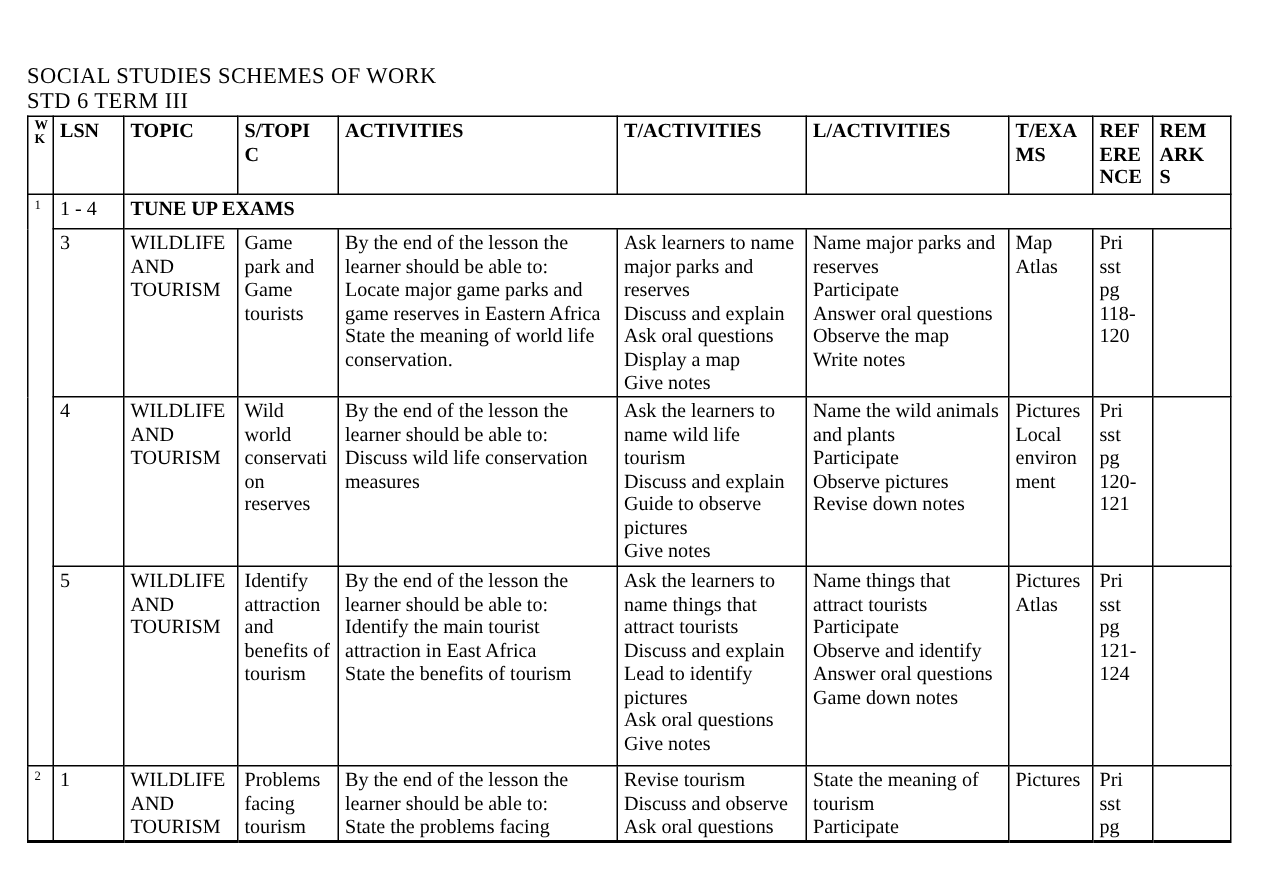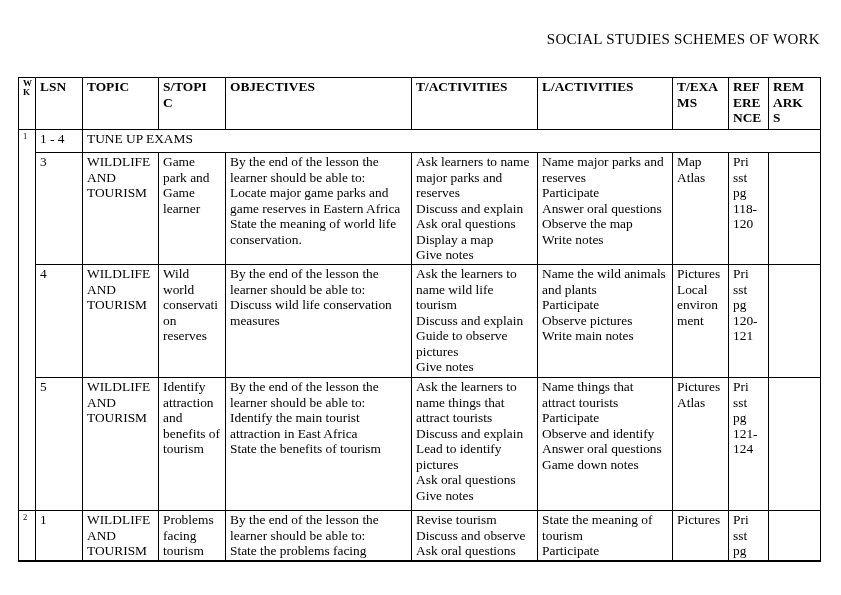--- a/index.html
+++ b/index.html
@@ -7,24 +7,24 @@
     position: relative;
     width: 841px;
     height: 595px;
     background: #ffffff;
     color: #000000;
     font-family: "Liberation Serif", "DejaVu Serif", serif;
     overflow: hidden;
   }
   .titles {
     position: absolute;
-    top: 31px;
+    top: 43px;
     left: 18px;
     width: 802px;
-    text-align: right;
+    text-align: left;
     font-size: 15px;
     line-height: 16.5px;
     letter-spacing: 0.3px;
   }
   .table-wrap {
     position: absolute;
     top: 77px;
     left: 18px;
     width: 806px;
   }
@@ -50,31 +50,32 @@
     line-height: 9px;
     padding: 1px 1px;
   }
   td.wk-cell {
     font-size: 8.5px;
     line-height: 10px;
     padding: 1px 1px;
   }
   td.exam-cell {
     text-align: center;
-    font-weight: normal;
+    font-weight: bold;
   }
   tr.last-row td { border-bottom: 2px solid #000000; }
 </style>
 </head>
 <body>
 
 <div class="page">
 
   <div class="titles">
     <div>SOCIAL STUDIES SCHEMES OF WORK</div>
+    <div>STD 6 TERM III</div>
   </div>
 
   <div class="table-wrap">
     <table class="sow">
       <colgroup>
         <col style="width:17px">
           <col style="width:47px">
           <col style="width:76px">
         <col style="width:67px">
           <col style="width:186px">
@@ -86,42 +87,42 @@
       </colgroup>
 
       <tbody>
           <tr style="height:52px">
         <th class="wk-head">W
 K</th>
         <th>LSN</th>
         <th>TOPIC</th>
         <th>S/TOPI
 C</th>
-        <th>OBJECTIVES</th>
+        <th>ACTIVITIES</th>
         <th>T/ACTIVITIES</th>
         <th>L/ACTIVITIES</th>
         <th>T/EXAMS</th>
         <th>REF
 ERE
 NCE</th>
         <th>REM
 ARK
 S</th>
       </tr>
 
       <tr style="height:23px">
         <td class="wk-cell" rowspan="4">1</td>
         <td>1 - 4</td>
         <td class="exam-cell" colspan="8">TUNE UP EXAMS</td>
       </tr>
 
       <tr style="height:112px">
         <td>3</td>
         <td>WILDLIFE AND TOURISM</td>
-        <td>Game park and Game learner</td>
+        <td>Game park and Game tourists</td>
         <td>By the end of the lesson the learner should be able to:
 Locate major game parks and game reserves in Eastern Africa
 State the meaning of world life conservation.</td>
         <td>Ask learners to name major parks and reserves
 Discuss and explain
 Ask oral questions
 Display a map
 Give notes</td>
         <td>Name major parks and reserves
 Participate
@@ -143,21 +144,21 @@
         <td>Wild world conservation reserves</td>
         <td>By the end of the lesson the learner should be able to:
 Discuss wild life conservation measures</td>
         <td>Ask the learners to name wild life tourism
 Discuss and explain
 Guide to observe pictures
 Give notes</td>
         <td>Name the wild animals and plants
 Participate
 Observe pictures
-Write main notes</td>
+Revise down notes</td>
         <td>Pictures
 Local environment</td>
         <td>Pri
 sst
 pg
 120-121</td>
         <td></td>
       </tr>
 
       <tr style="height:133px">

